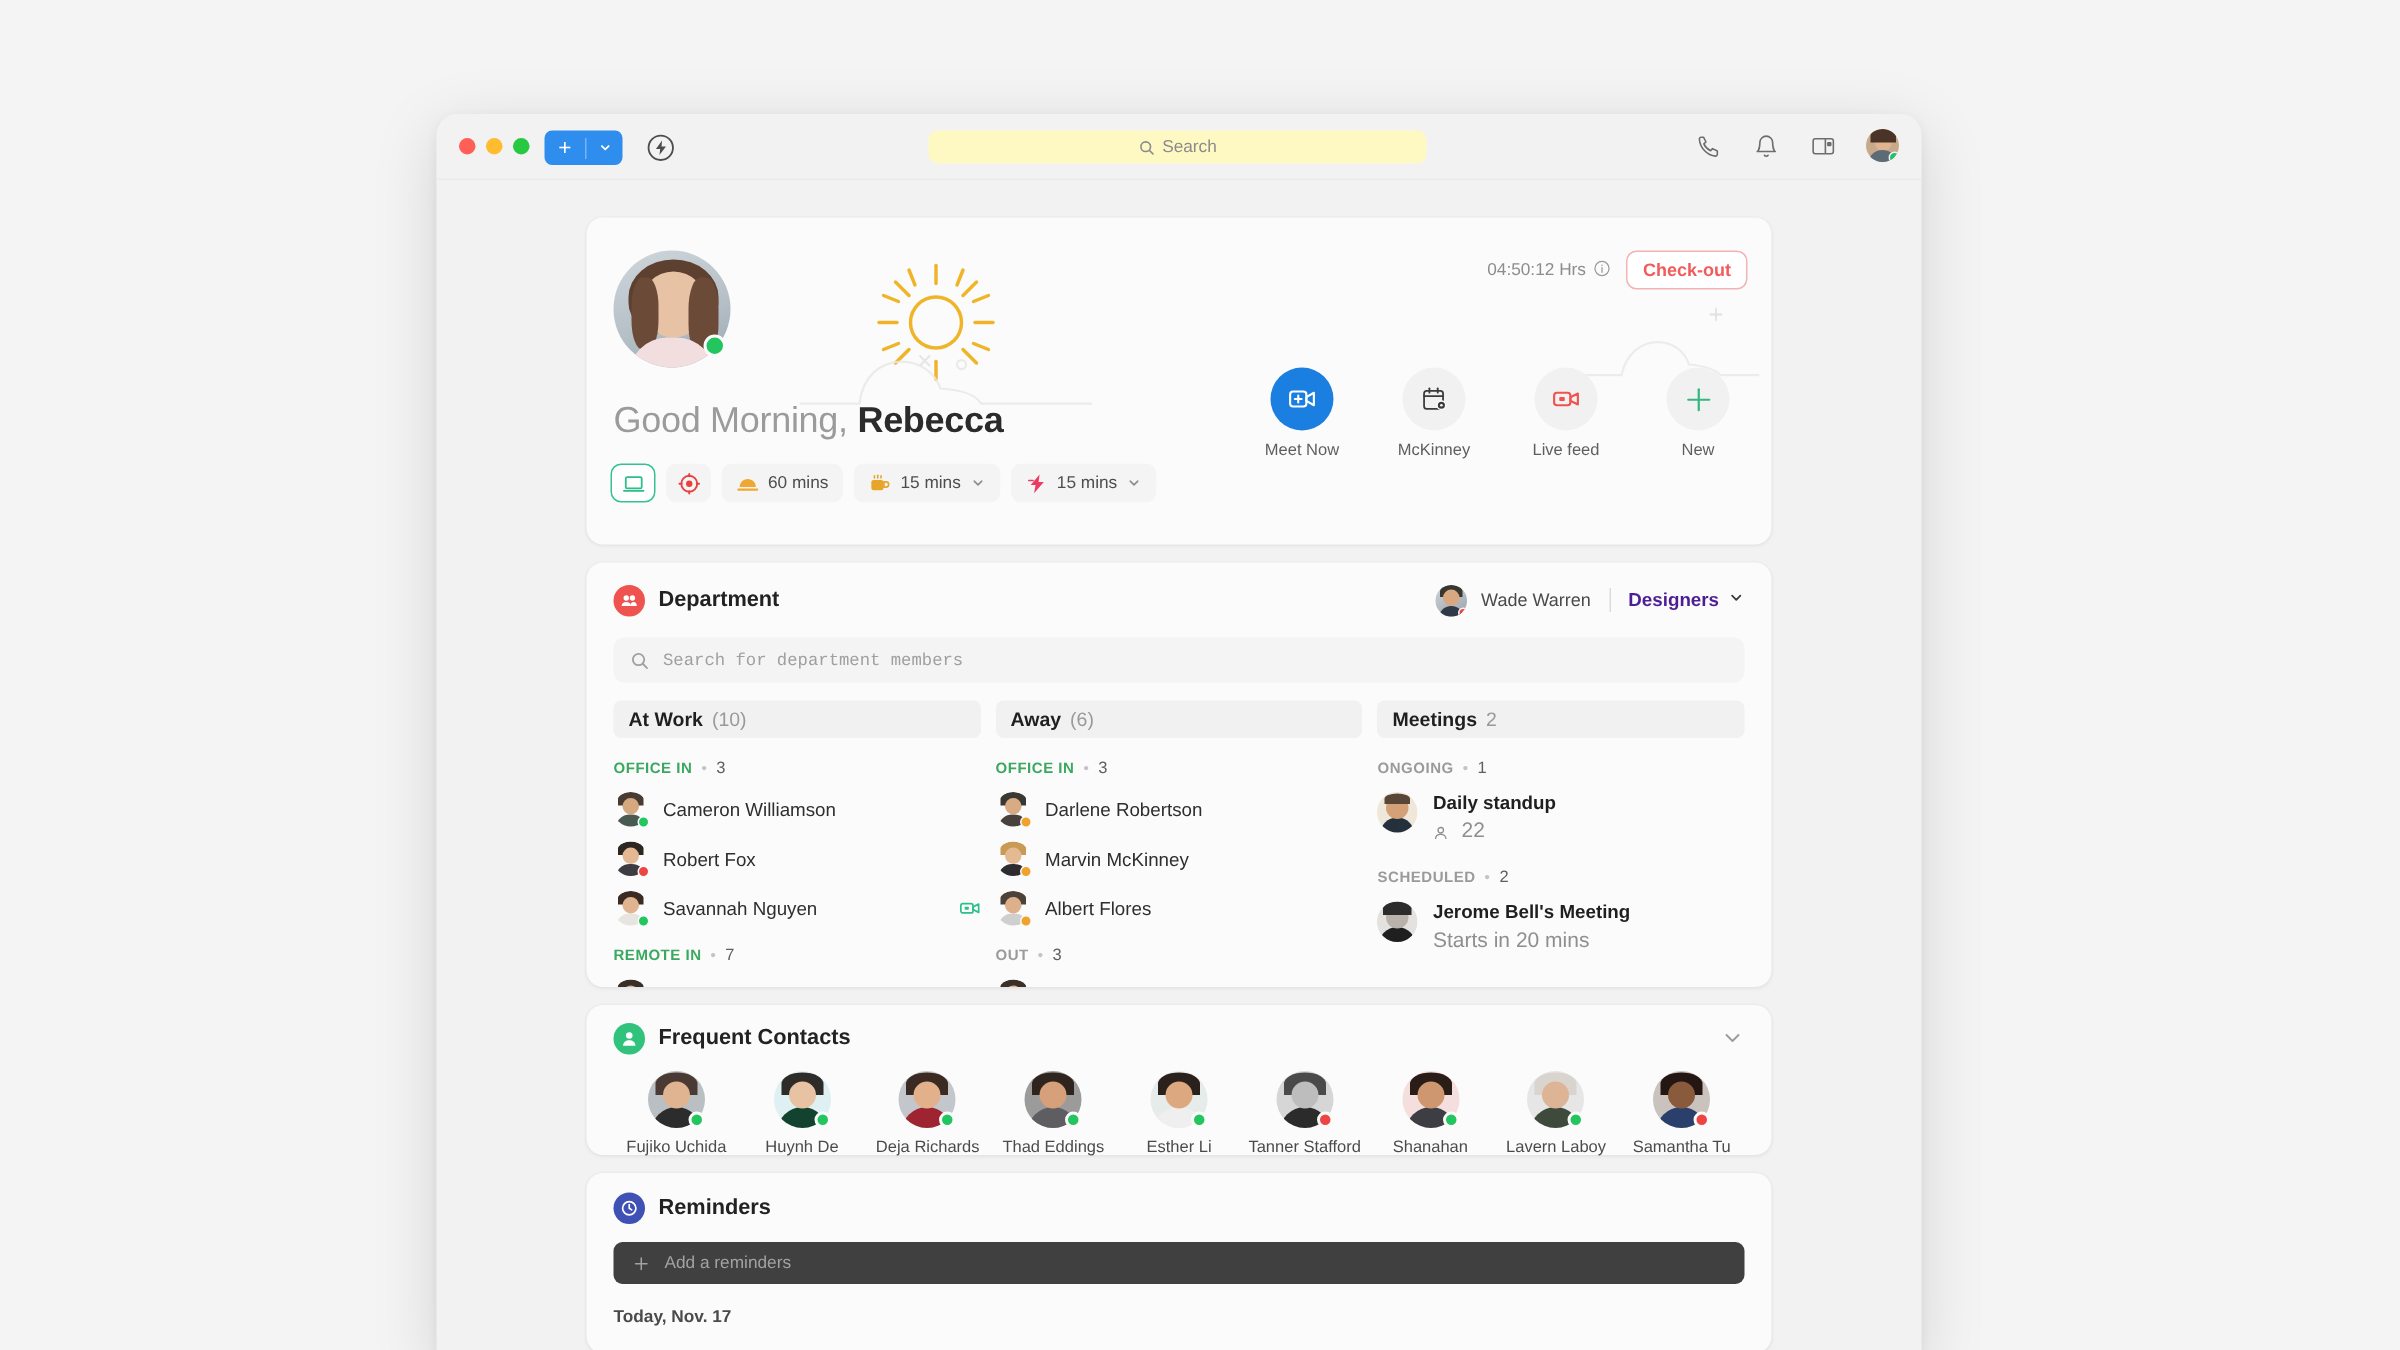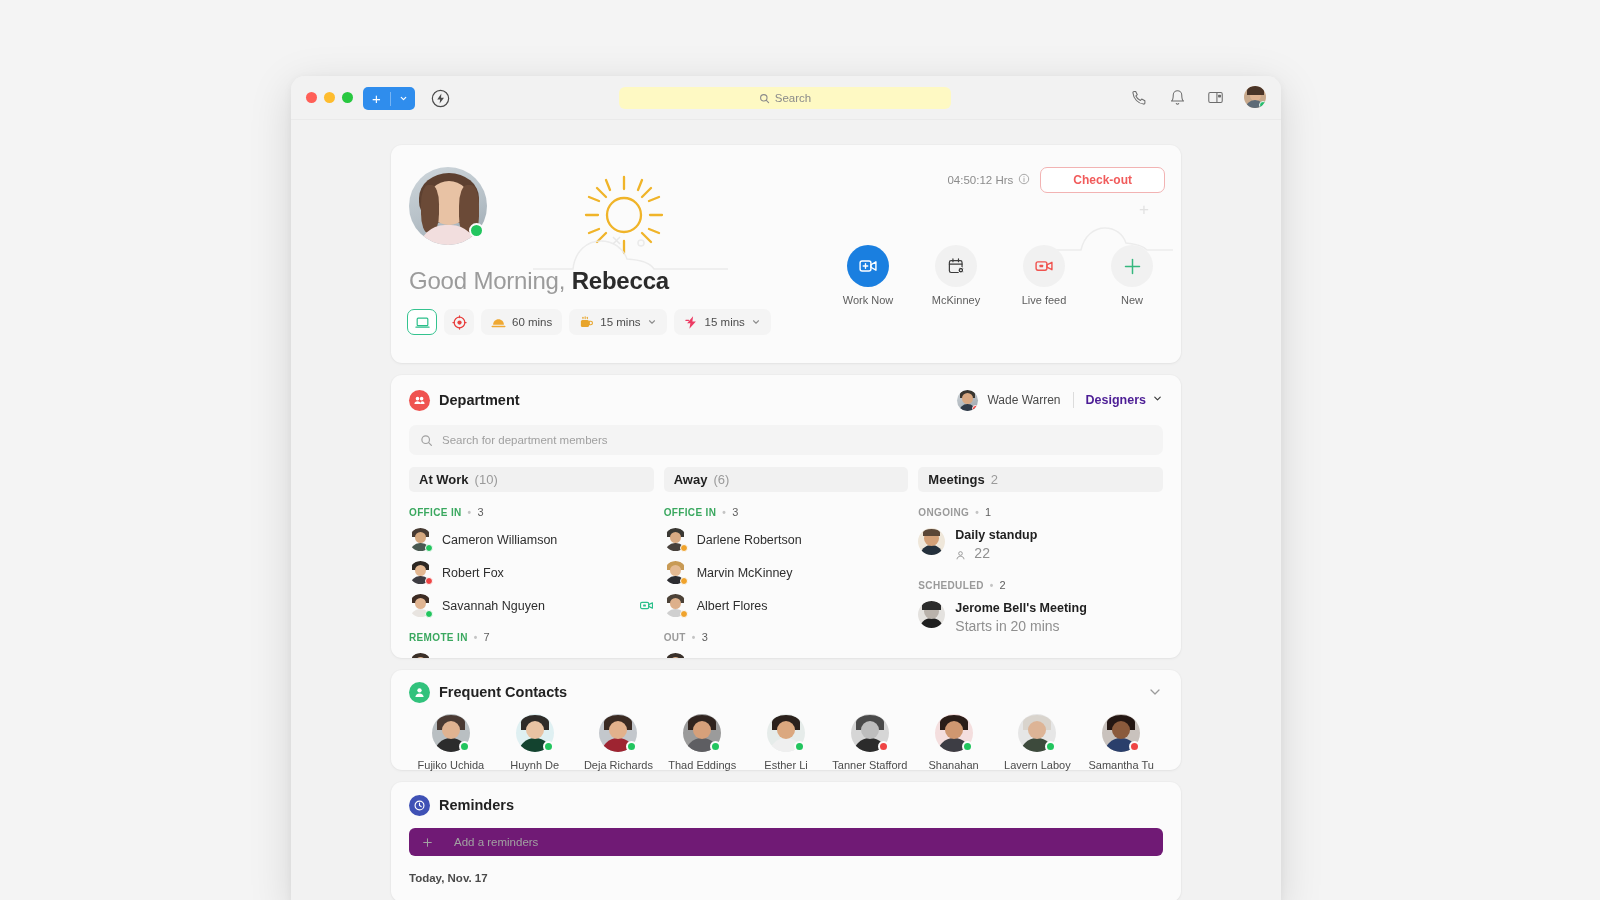--- a/index.html
+++ b/index.html
@@ -145,21 +145,21 @@
   .chip.icon-only { width: 30px; padding: 0; justify-content: center; }
   .chip.active { background: #fff; border: 1.5px solid #34c38f; }
   .chip .cv { display:flex; align-items:center; }
 
   #hours-row {
     position: absolute; right: 16px; top: 22px;
     display: flex; align-items: center; gap: 10px;
   }
   #hours-txt { font-size: 11.5px; color: #8c8c8c; display:flex; align-items:center; gap:5px; }
   #checkout-btn {
-    height: 26px; padding: 0 32px;
+    height: 26px; padding: 0 10px;
     border: 1.2px solid #f2b3b3; border-radius: 7px;
     color: #f15b5b; font-size: 12px; font-weight: 700;
     display: flex; align-items: center; background: #fff;
   }
 
   #quick-actions {
     position: absolute; right: 14px; top: 100px;
     display: flex; gap: 18px;
   }
   .qa { width: 70px; display: flex; flex-direction: column; align-items: center; gap: 7px; }
@@ -190,21 +190,21 @@
   #wade .av .f { position:absolute; left:5px; top:3px; width:11px;height:11px;border-radius:50%;background:#d8a882;}
   #wade .av .h { position:absolute; left:3px; top:0px; width:15px;height:8px;border-radius:50% 50% 0 0;background:#3a3630;}
   #wade .av .b { position:absolute; left:2px; bottom:-4px; width:17px;height:11px;border-radius:9px 9px 0 0;background:#2f3a48;}
   #wade .av .dot { position:absolute; right:-1px; bottom:-1px; width:7px;height:7px;border-radius:50%;background:#ef4444;border:1.3px solid #fbfbfb;}
   #wade .nm { font-size: 12px; color: #4a4a4a; }
   #dept-divider { width: 1px; height: 16px; background: #dcdcdc; }
   #dept-select { display: flex; align-items: center; gap: 6px; font-size: 12.5px; font-weight: 700; color: #4c1d95; }
 
   #dept-search {
     margin: 0 18px; height: 30px; background: #f4f4f4; border-radius: 7px;
-    display: flex; align-items: center; gap: 9px; padding: 0 11px;
+    display: flex; align-items: center; gap: 9px; padding: 0 11px; font-family: Liberation Mono, monospace;
   }
   #dept-search .ph { font-size: 11.5px; color: #a0a0a0; }
 
   #columns { display: flex; gap: 10px; padding: 12px 18px 0 18px; }
   .col { flex: 1; min-width: 0; }
   .col-head {
     height: 25px; background: #f1f1f1; border-radius: 5px;
     display: flex; align-items: center; gap: 6px;
     padding: 0 10px; font-size: 13px; font-weight: 700; color: #1f1f1f;
   }
@@ -247,22 +247,22 @@
   .cav .im .hr { position:absolute; left:5px; top:1px; width:28px; height:15px; border-radius:50% 50% 0 0; }
   .cav .im .bd { position:absolute; left:2px; bottom:-8px; width:34px; height:22px; border-radius:17px 17px 0 0; }
   .cav .sd { position:absolute; right:0px; bottom:0px; width:11px; height:11px; border-radius:50%; border:2px solid #fbfbfb; }
   .cav .sd.online { background:#22c55e; }
   .cav .sd.busy { background:#ef4444; }
   .cname { font-size: 11px; color: #4b4b4b; white-space: nowrap; }
 
   
   #reminders-card { margin-top: 12px; height: 120px; }
   #add-reminder {
-    margin: 0 18px; height: 28px; background: #701a75; border-radius: 6px;
-    display: flex; align-items: center; gap: 20px; padding: 0 12px;
+    margin: 0 18px; height: 28px; background: #404040; border-radius: 6px;
+    display: flex; align-items: center; gap: 9px; padding: 0 12px;
     font-size: 11.5px; color: #a2a2a2;
   }
   #reminder-date { margin: 16px 18px 0 18px; font-size: 11.5px; font-weight: 700; color: #4a4a4a; }
 </style>
 </head>
 <body>
 
 <div id="app-window">
 
   <div id="titlebar">
@@ -452,21 +452,21 @@
       <div id="quick-actions">
         <div class="qa">
           <span class="circ blue">
             <svg width="20" height="20" viewBox="0 0 24 24" fill="none" stroke="#fff" stroke-width="1.7" stroke-linejoin="round">
                 <rect x="2.5" y="6" width="13" height="12" rx="2.4"></rect>
                 <path d="M15.5 10.5 21.5 7v10l-6-3.5z"></path>
                 <line x1="9" y1="9.3" x2="9" y2="14.7" stroke-linecap="round"></line>
                 <line x1="6.3" y1="12" x2="11.7" y2="12" stroke-linecap="round"></line>
               </svg>
           </span>
-          <span class="lbl">Work Now</span>
+          <span class="lbl">Meet Now</span>
         </div>
         <div class="qa">
           <span class="circ">
             <svg width="19" height="19" viewBox="0 0 24 24" fill="none" stroke="#3b3b3b" stroke-width="1.5" stroke-linecap="round">
                 <rect x="3" y="4.6" width="16" height="15" rx="2.2"></rect>
                 <line x1="3" y1="9" x2="19" y2="9"></line>
                 <line x1="7.5" y1="2.4" x2="7.5" y2="6"></line>
                 <line x1="14.5" y1="2.4" x2="14.5" y2="6"></line>
                 <circle cx="17.6" cy="16.6" r="3.6" fill="#3b3b3b" stroke="#fbfbfb" stroke-width="1.2"></circle>
                 <circle cx="17.6" cy="16.6" r="1.1" fill="#fbfbfb" stroke="none"></circle>

